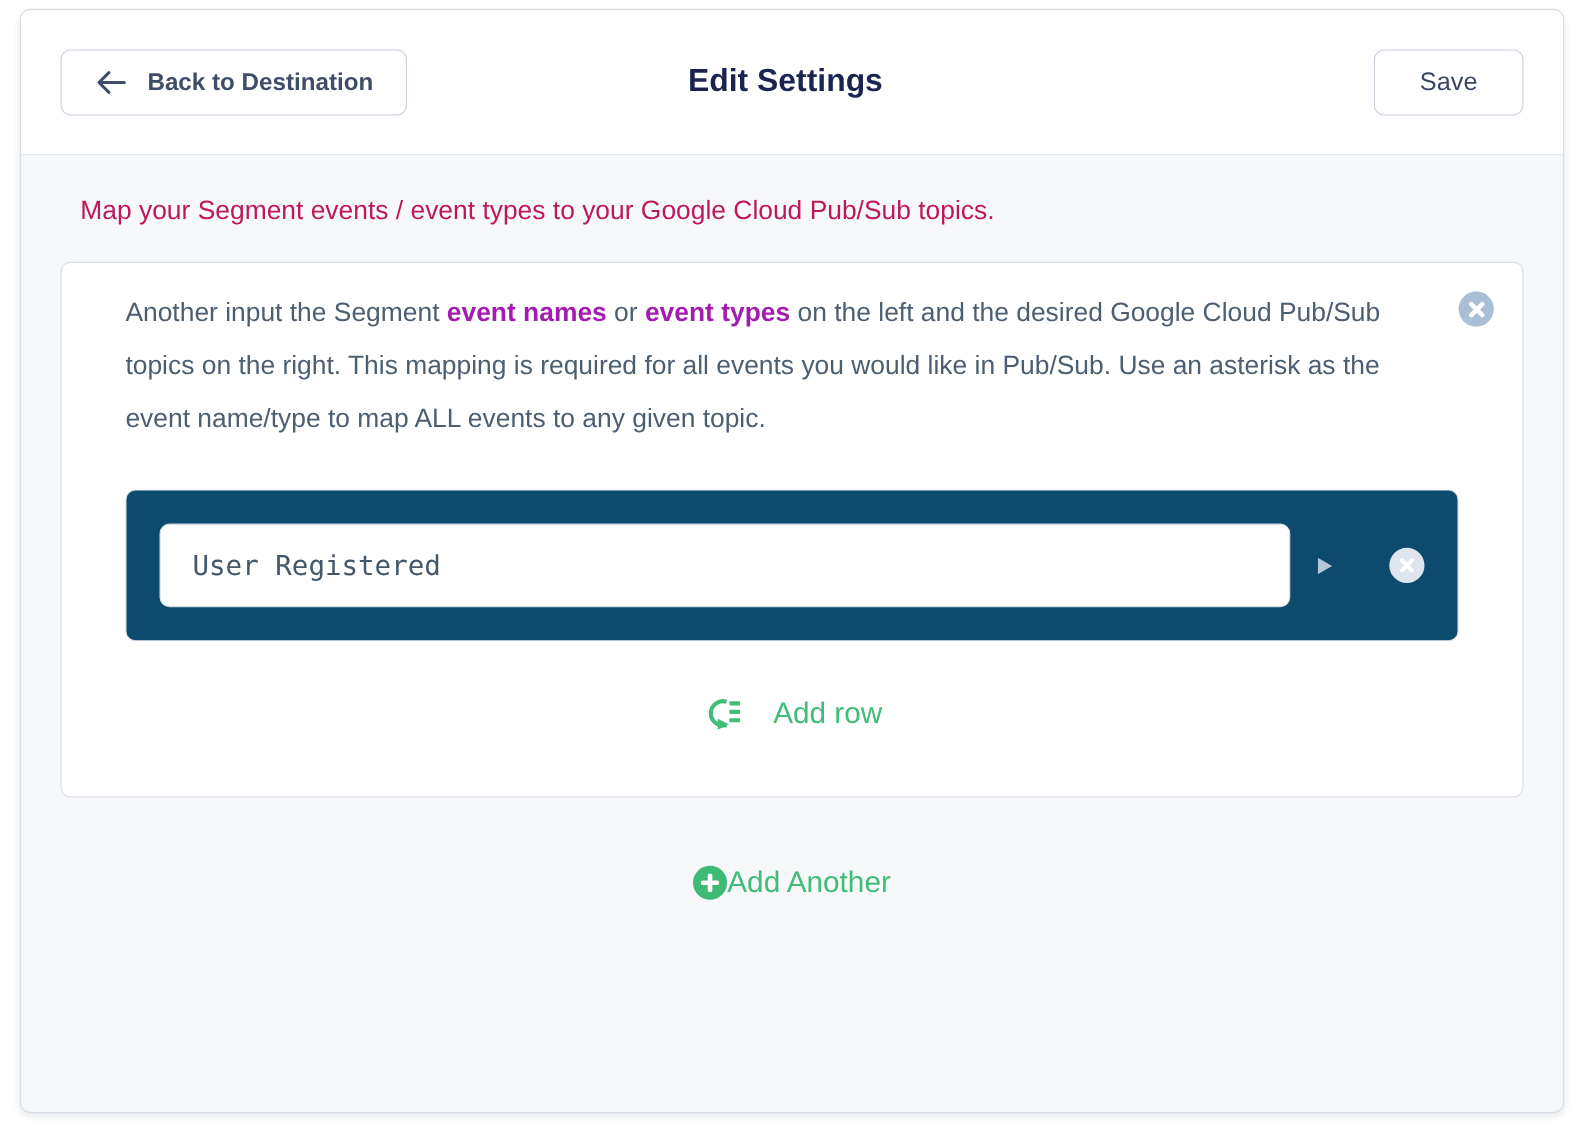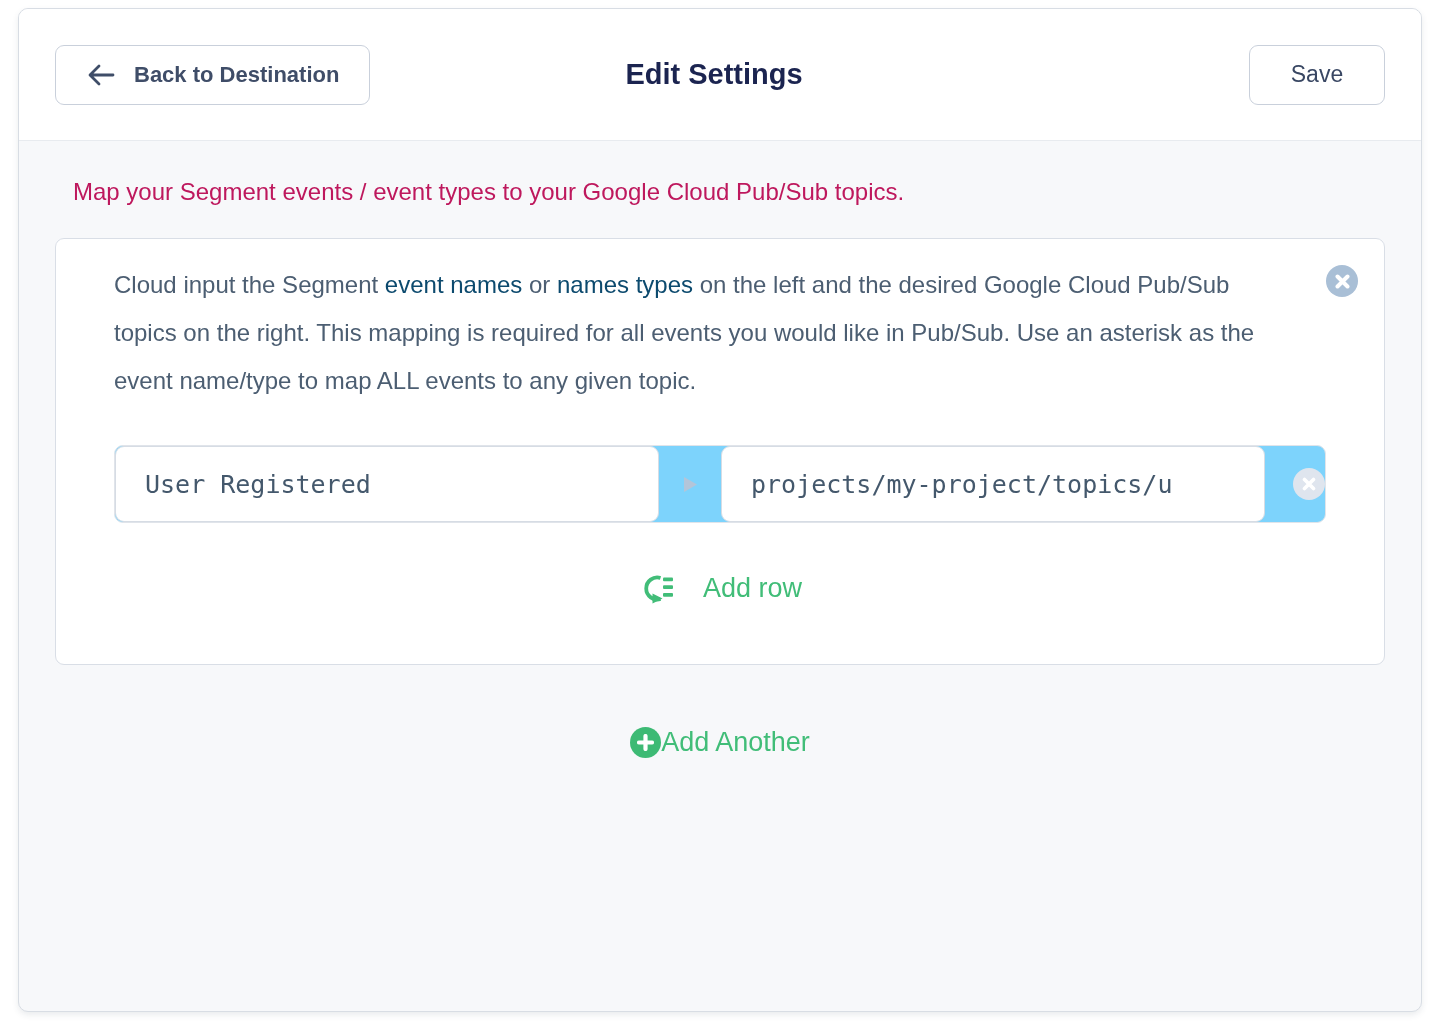--- a/index.html
+++ b/index.html
@@ -41,25 +41,25 @@
     position: relative; margin: 29px 0 0 0; background: #ffffff;
     border: 1px solid #d9dee6; border-radius: 9px; padding: 0 58px 60px 58px;
   }
   .card-close {
     position: absolute; top: 26px; right: 26px; width: 32px; height: 32px;
     border-radius: 50%; background: #a9bfd6; border: none; cursor: pointer;
     display: flex; align-items: center; justify-content: center; padding: 0;
   }
   .card-title { margin-top: 56px; font-size: 29px; font-weight: 500; color: #2c4768; }
   .card-desc { margin-top: 22px; font-size: 24px; line-height: 48px; color: #4c5e72; max-width: 1170px; }
-  .card-desc b { color: #0c4a6e; font-weight: 400; }
+  .card-desc b { color: #a21caf; font-weight: 700; }
 
   .map-row {
-    margin-top: 40px; border: 1px solid #e0e4ea; border-radius: 9px; background: #7dd3fc;
-    display: flex; align-items: center;
+    margin-top: 40px; border: 1px solid #e0e4ea; border-radius: 9px; background: #0c4a6e;
+    padding: 30px; display: flex; align-items: center;
   }
   .map-input {
     flex: 1; min-width: 0; height: 76px; border: 1px solid #d6dce4; border-radius: 9px;
     background: #ffffff; padding: 0 29px; font-family: "DejaVu Sans Mono", monospace;
     font-size: 25px; color: #44586c; outline: none; overflow: hidden;
   }
   .map-arrow { width: 62px; flex: 0 0 62px; display: flex; align-items: center; justify-content: center; }
   .row-close {
     flex: 0 0 32px; width: 32px; height: 32px; margin-left: 28px;
     border-radius: 50%; background: #dfe5ee; border: none; cursor: pointer;
@@ -109,30 +109,29 @@
 
       <button class="card-close">
         <span style="display:flex;">
           <svg width="15" height="15" viewBox="0 0 15 15">
             <path d="M2.5 2.5 L12.5 12.5 M12.5 2.5 L2.5 12.5" stroke="#ffffff" stroke-width="4" stroke-linecap="round"></path>
           </svg>
         </span>
       </button>
 
 
-      <div class="card-desc"><span>Cloud input the Segment </span><b>event names</b><span> or </span><b>names types</b><span> on the left and the desired Google Cloud Pub/Sub topics on the right. This mapping is required for all events you would like in Pub/Sub. Use an asterisk as the event name/type to map ALL events to any given topic.</span></div>
+      <div class="card-desc"><span>Another input the Segment </span><b>event names</b><span> or </span><b>event types</b><span> on the left and the desired Google Cloud Pub/Sub topics on the right. This mapping is required for all events you would like in Pub/Sub. Use an asterisk as the event name/type to map ALL events to any given topic.</span></div>
 
       <div class="map-row">
         <input class="map-input" type="text" value="User Registered" style="">
         <span class="map-arrow">
           <svg width="13" height="15" viewBox="0 0 13 15">
             <polygon points="0,0 13,7.5 0,15" fill="#b3c5d9"></polygon>
           </svg>
         </span>
-        <input class="map-input" type="text" value="projects/my-project/topics/u" style="">
         <button class="row-close">
           <span style="display:flex;">
             <svg width="14" height="14" viewBox="0 0 14 14">
               <path d="M2.5 2.5 L11.5 11.5 M11.5 2.5 L2.5 11.5" stroke="#ffffff" stroke-width="3.6" stroke-linecap="round"></path>
             </svg>
           </span>
         </button>
       </div>
 
       <button class="add-row">

